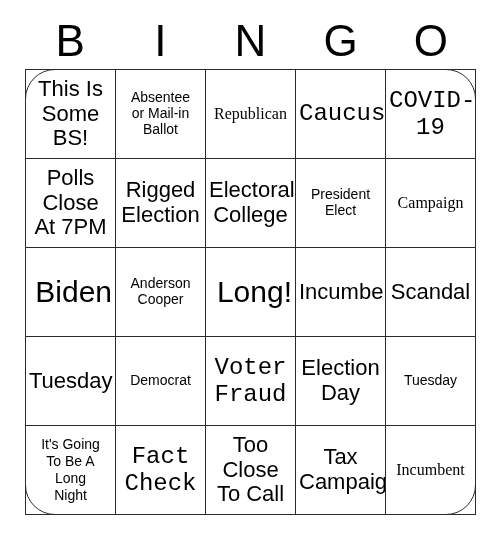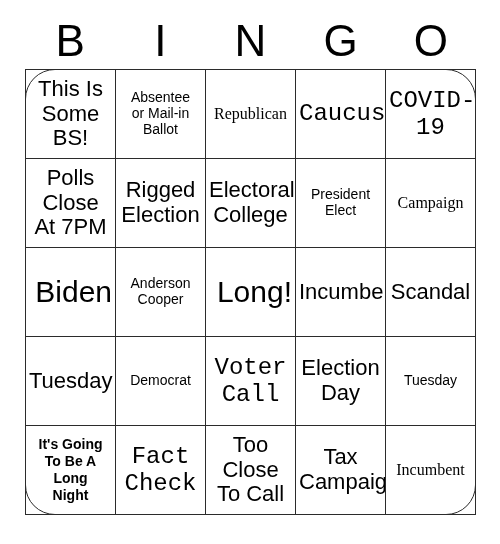--- a/index.html
+++ b/index.html
@@ -71,21 +71,21 @@
     line-height: 1.13;
     white-space: pre-line;
   }
 
   
   .fs-xxl .cell-text { font-size: 30px; text-align: right; }
   .fs-xl  .cell-text { font-size: 24px; font-family: Liberation Mono, monospace; }
   .fs-lg  .cell-text { font-size: 22px; }
   .fs-md  .cell-text { font-size: 14px; }
   .fs-sm  .cell-text { font-size: 16px; font-family: Liberation Serif, serif; }
-  .fs-xs  .cell-text { font-size: 14px; line-height: 1.2; font-weight: bold; }
+  .fs-xs  .cell-text { font-size: 14px; line-height: 1.2; }
 
   
   .grid {
     outline: 1px solid #2b2b2b;
     outline-offset: -1px;
     border-radius: 30px;
   }
 </style>
 </head>
 <body>
@@ -166,21 +166,21 @@
         </tr>
         <tr>
           <td class="fs-lg">
             <span class="cell-text">Tuesday</span>
           </td>
           <td class="fs-md">
             <span class="cell-text">Democrat</span>
           </td>
           <td class="fs-xl">
             <span class="cell-text">Voter
-Call</span>
+Fraud</span>
           </td>
           <td class="fs-lg">
             <span class="cell-text">Election
 Day</span>
           </td>
           <td class="fs-md">
             <span class="cell-text">Tuesday</span>
           </td>
         </tr>
         <tr>

